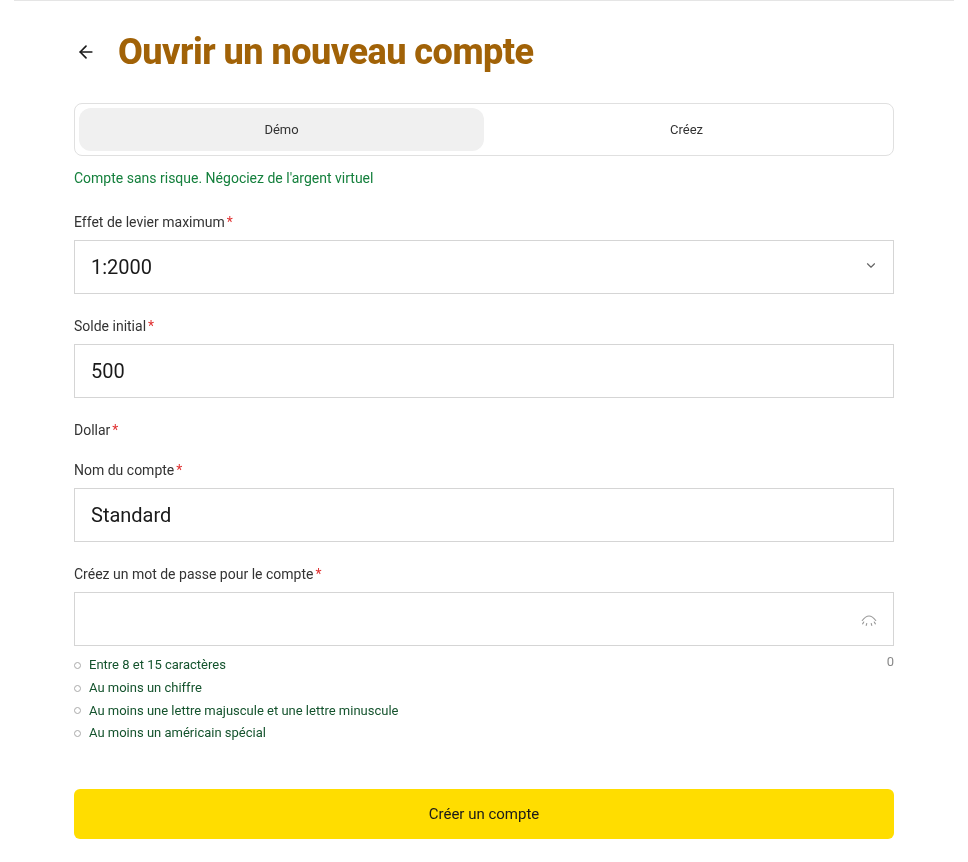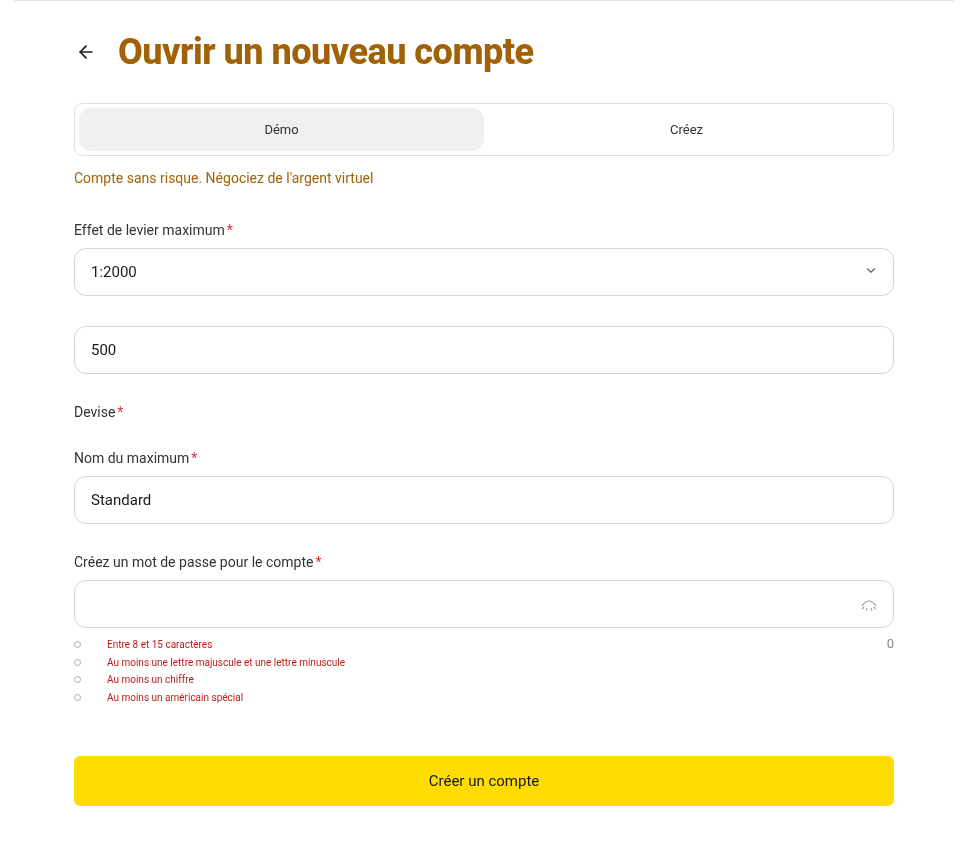--- a/index.html
+++ b/index.html
@@ -57,46 +57,46 @@
       font-size: 13px;
       color: #333;
       cursor: pointer;
       border-radius: 12px;
     }
     .tab.active {
       background: #f0f0f0;
     }
     .tab-description {
       font-size: 14px;
-      color: #a16207;
-      margin-bottom: 36px;
+      color: #15803d;
+      margin-bottom: 28px;
     }
     .form-group {
-      margin-bottom: 30px;
+      margin-bottom: 24px;
     }
     .form-label {
       display: block;
       font-size: 14px;
       color: #333;
       margin-bottom: 10px;
     }
     .required {
       color: #e03131;
       margin-left: 2px;
     }
     .select-wrapper, .input-field {
       position: relative;
       width: 100%;
     }
     .input-control {
       width: 100%;
       padding: 14px 16px;
-      font-size: 15px;
+      font-size: 20px;
       border: 1px solid #d5d5d5;
-      border-radius: 12px;
+      border-radius: 0;
       background: #fff;
       color: #1a1a1a;
       outline: none;
       font-family: inherit;
     }
     .select-wrapper .chevron, .input-field .chevron {
       position: absolute;
       right: 16px;
       top: 50%;
       transform: translateY(-50%);
@@ -124,26 +124,26 @@
       display: flex;
       justify-content: space-between;
       align-items: flex-start;
       margin-top: 8px;
     }
     .requirements {
       list-style: none;
       padding: 0;
     }
     .requirements li {
-      font-size: 10px;
-      color: #b91c1c;
+      font-size: 13px;
+      color: #14532d;
       line-height: 1.75;
       display: flex;
       align-items: center;
-      gap: 26px;
+      gap: 8px;
     }
     .req-bullet {
       display: inline-block;
       width: 7px;
       height: 7px;
       border: 1.5px solid #aaa;
       border-radius: 50%;
       flex-shrink: 0;
     }
     .char-count {
@@ -193,34 +193,37 @@
       <input type="text" class="input-control" readonly="" value="1:2000" style="">
       <span class="chevron">
         <svg width="14" height="14" viewBox="0 0 24 24" fill="none" stroke="currentColor" stroke-width="2" stroke-linecap="round" stroke-linejoin="round">
             <polyline points="6 9 12 15 18 9"></polyline>
           </svg>
       </span>
     </div>
   </div>
 
   <div class="form-group">
+    <label class="form-label">
+      <span>Solde initial</span><span class="required">*</span>
+    </label>
     <div class="input-field">
       <input type="text" class="input-control" value="500" style="">
     </div>
   </div>
 
   <div class="form-group">
     <label class="form-label">
-      <span>Devise</span><span class="required">*</span>
-    </label>
-  </div>
-
-  <div class="form-group">
-    <label class="form-label">
-      <span>Nom du maximum</span><span class="required">*</span>
+      <span>Dollar</span><span class="required">*</span>
+    </label>
+  </div>
+
+  <div class="form-group">
+    <label class="form-label">
+      <span>Nom du compte</span><span class="required">*</span>
     </label>
     <div class="input-field">
       <input type="text" class="input-control" value="Standard" style="">
     </div>
   </div>
 
   <div class="form-group">
     <label class="form-label">
       <span>Créez un mot de passe pour le compte</span><span class="required">*</span>
     </label>
@@ -237,25 +240,25 @@
       </span>
     </div>
     <div class="password-meta">
       <ul class="requirements">
         <li>
             <span class="req-bullet"></span>
             <span>Entre 8 et 15 caractères</span>
           </li>
         <li>
             <span class="req-bullet"></span>
+            <span>Au moins un chiffre</span>
+          </li>
+        <li>
+            <span class="req-bullet"></span>
             <span>Au moins une lettre majuscule et une lettre minuscule</span>
-          </li>
-        <li>
-            <span class="req-bullet"></span>
-            <span>Au moins un chiffre</span>
           </li>
         <li>
             <span class="req-bullet"></span>
             <span>Au moins un américain spécial</span>
           </li>
       </ul>
       <span class="char-count">0</span>
     </div>
   </div>
 

